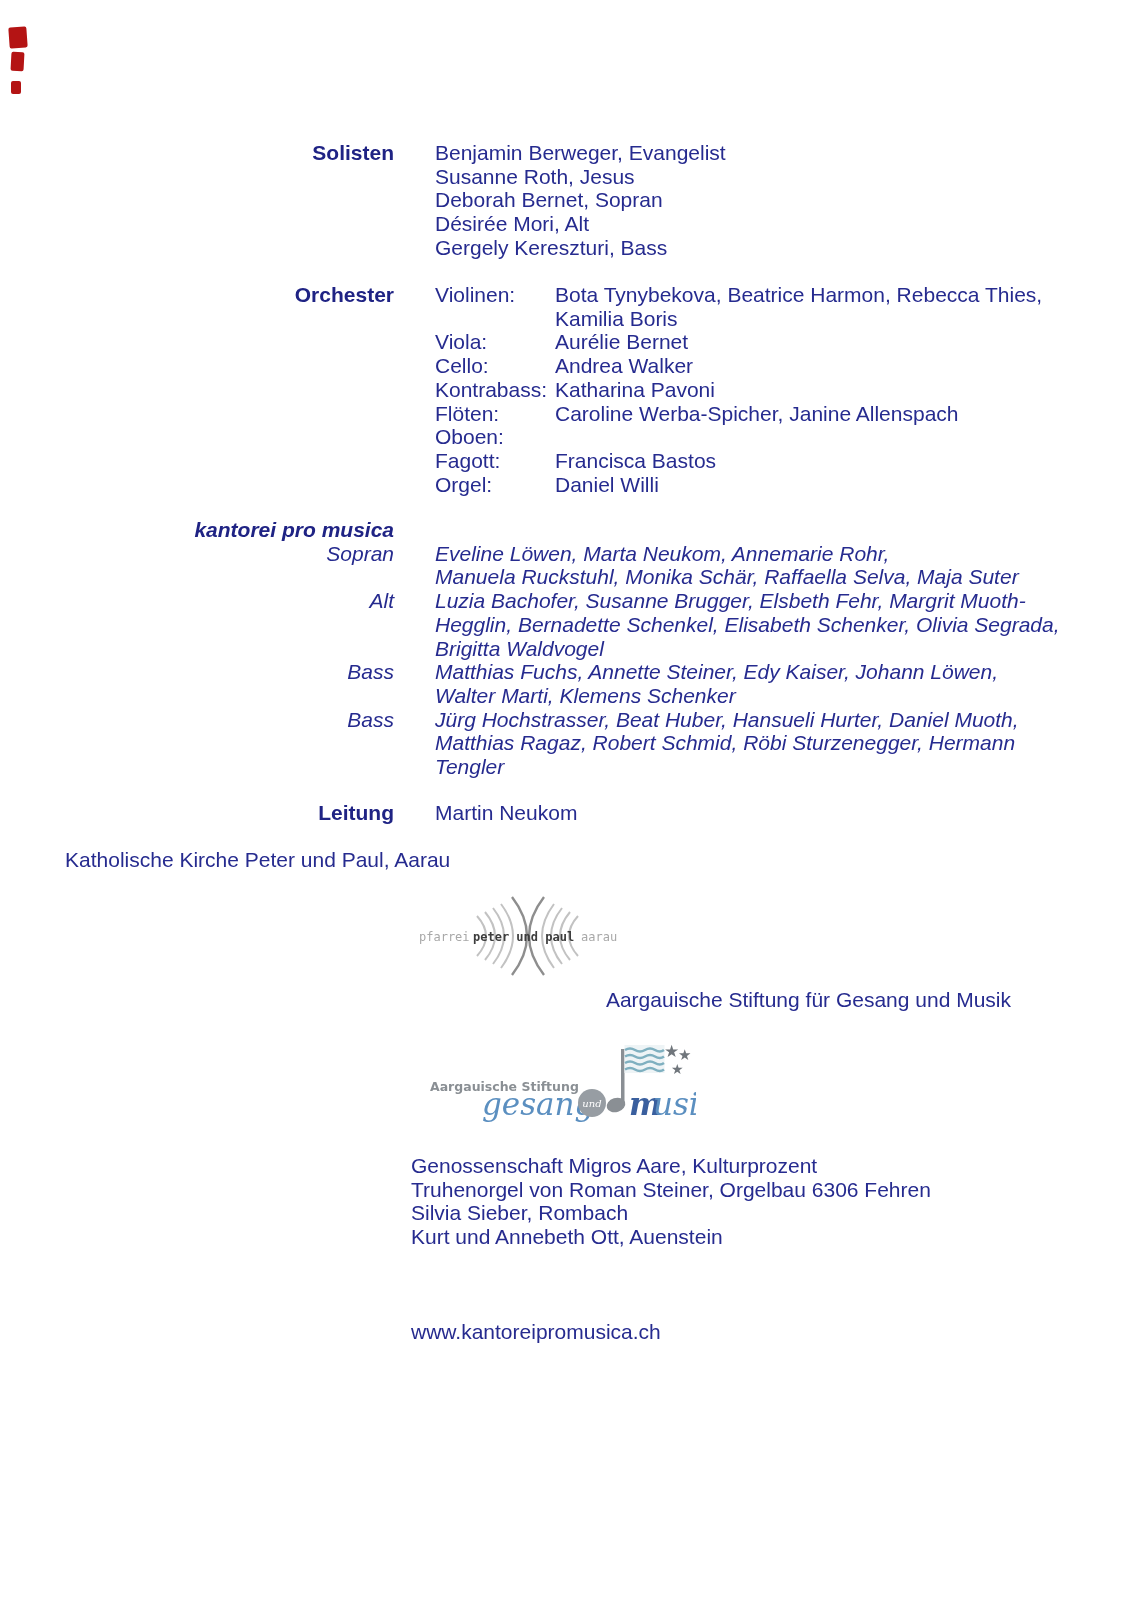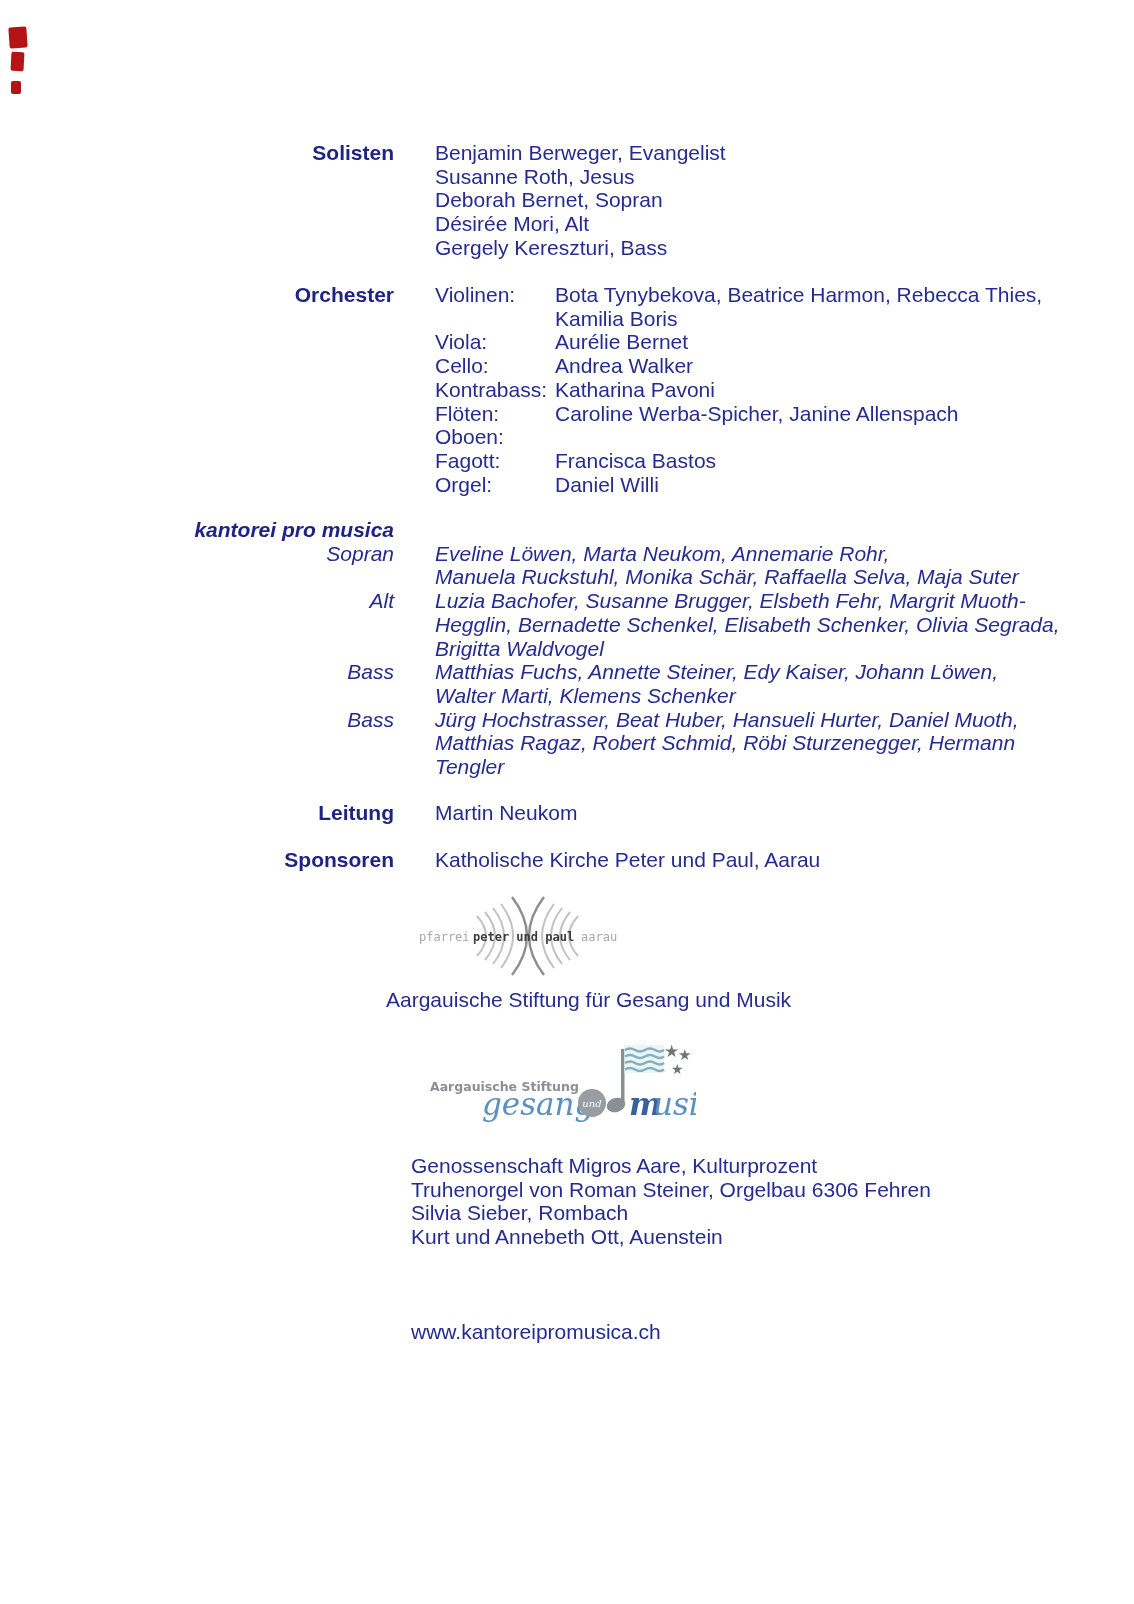--- a/index.html
+++ b/index.html
@@ -15,21 +15,21 @@
   .bold{font-weight:bold;color:#1f2384;}
   .orow{display:flex;}
   .instr{flex:0 0 120px;}
   .names{flex:1;}
   #solisten{top:141px;}
   #orchester{top:283px;}
   #choir{top:518px;font-style:italic;}
   #leitung{top:801px;}
   #sponsoren{top:848px;}
   #logo-pfarrei{position:absolute;left:411px;top:893px;width:212px;height:86px;}
-  #stiftung-heading{position:absolute;left:386px;top:988px;width:600px;}
+  #stiftung-heading{position:absolute;left:411px;top:988px;width:600px;text-align:right;}
   #logo-gesang{position:absolute;left:428px;top:1035px;width:268px;height:88px;}
   #sponsors-more{position:absolute;left:411px;top:1154px;width:640px;}
   #website{position:absolute;left:411px;top:1320px;width:500px;}
   .red-mark{position:absolute;background:#b41414;border-radius:2px;}
   #red-mark-1{left:9px;top:27px;width:18px;height:21px;transform:rotate(-4deg);}
   #red-mark-2{left:11px;top:52px;width:13px;height:19px;transform:rotate(3deg);}
   #red-mark-3{left:11px;top:81px;width:10px;height:13px;}
   svg text{font-family:"DejaVu Sans","Liberation Sans",sans-serif;}
   .logo-mono{font-family:"DejaVu Sans Mono",monospace;}
   .logo-serif{font-family:"DejaVu Serif","Liberation Serif",serif;font-style:italic;}
@@ -136,21 +136,20 @@
 
 <div class="section" id="leitung">
   <div class="row">
     <div class="label-col bold">Leitung</div>
     <div class="content-col">Martin Neukom</div>
   </div>
 </div>
 
 <div class="section" id="sponsoren">
   <div class="row">
-    <div class="label-col bold">Sponsoren</div>
     <div class="content-col">Katholische Kirche Peter und Paul, Aarau</div>
   </div>
 </div>
 
 <div id="logo-pfarrei">
   <svg width="212" height="86" viewBox="0 0 212 86">
     <g fill="none" stroke="#c2c2c2" stroke-width="2">
       <path d="M66,23 Q84,43 66,63"></path>
       <path d="M74,19 Q94,43 74,67"></path>
       <path d="M82,15 Q104,43 82,71"></path>

